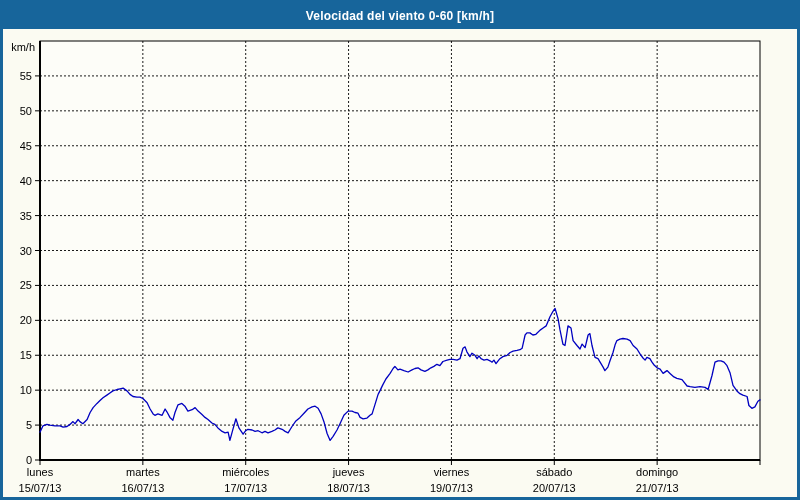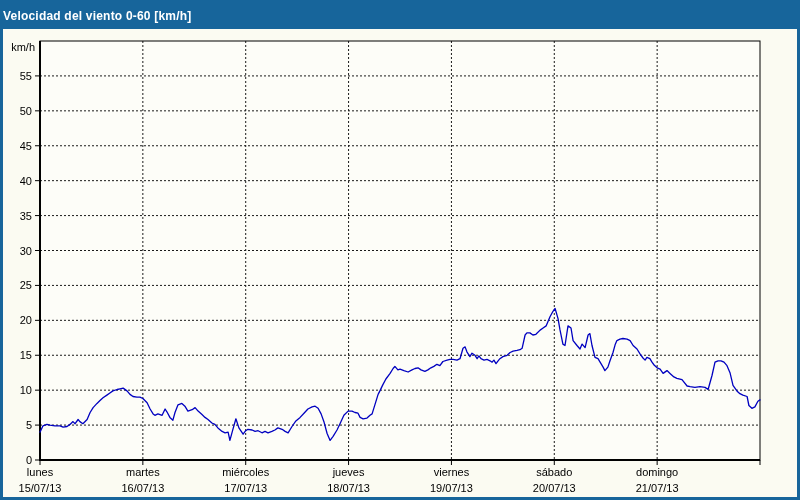--- a/index.html
+++ b/index.html
@@ -3,21 +3,21 @@
 <meta charset="utf-8">
 <style>
   html,body{margin:0;padding:0;background:#e8e8e8;}
   .window{
     width:800px;height:500px;box-sizing:border-box;
     border:3px solid #17659b;background:#17659b;
     font-family:"Liberation Sans","DejaVu Sans",sans-serif;
     position:relative;overflow:hidden;
   }
   .titlebar{
-    height:26px;display:flex;align-items:center;
+    height:26px;display:flex;align-items:center;justify-content:center;
     background:#17659b;color:#ffffff;
   }
   .titlebar .title{font-size:12px;font-weight:bold;letter-spacing:0.2px;}
   .content{
     width:794px;height:468px;background:#fbfbf2;position:relative;
   }
   svg text{
     font-family:"Liberation Sans","DejaVu Sans",sans-serif;
     font-size:11px;fill:#000000;
   }

